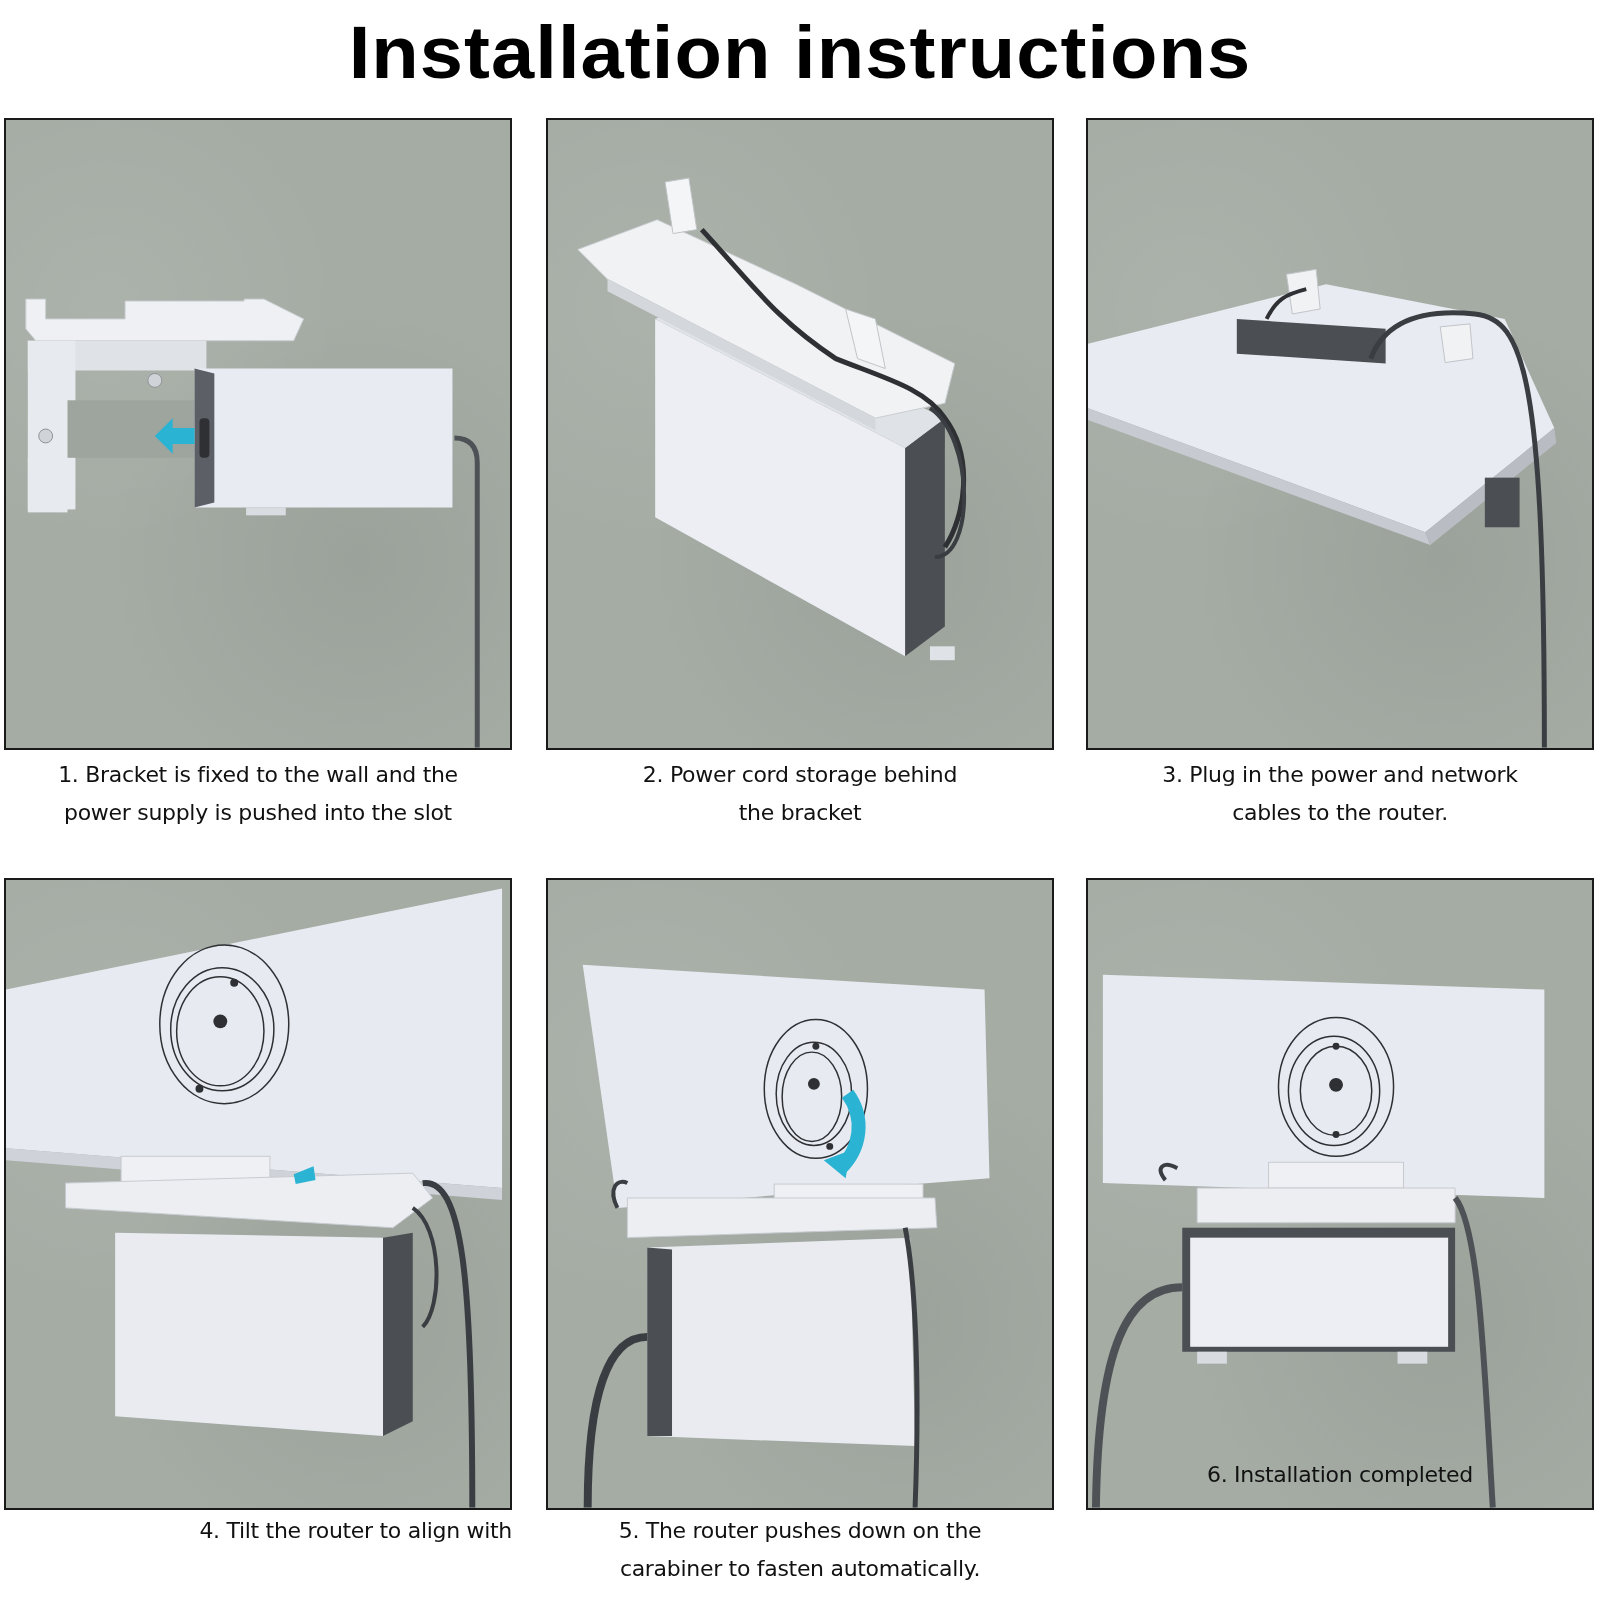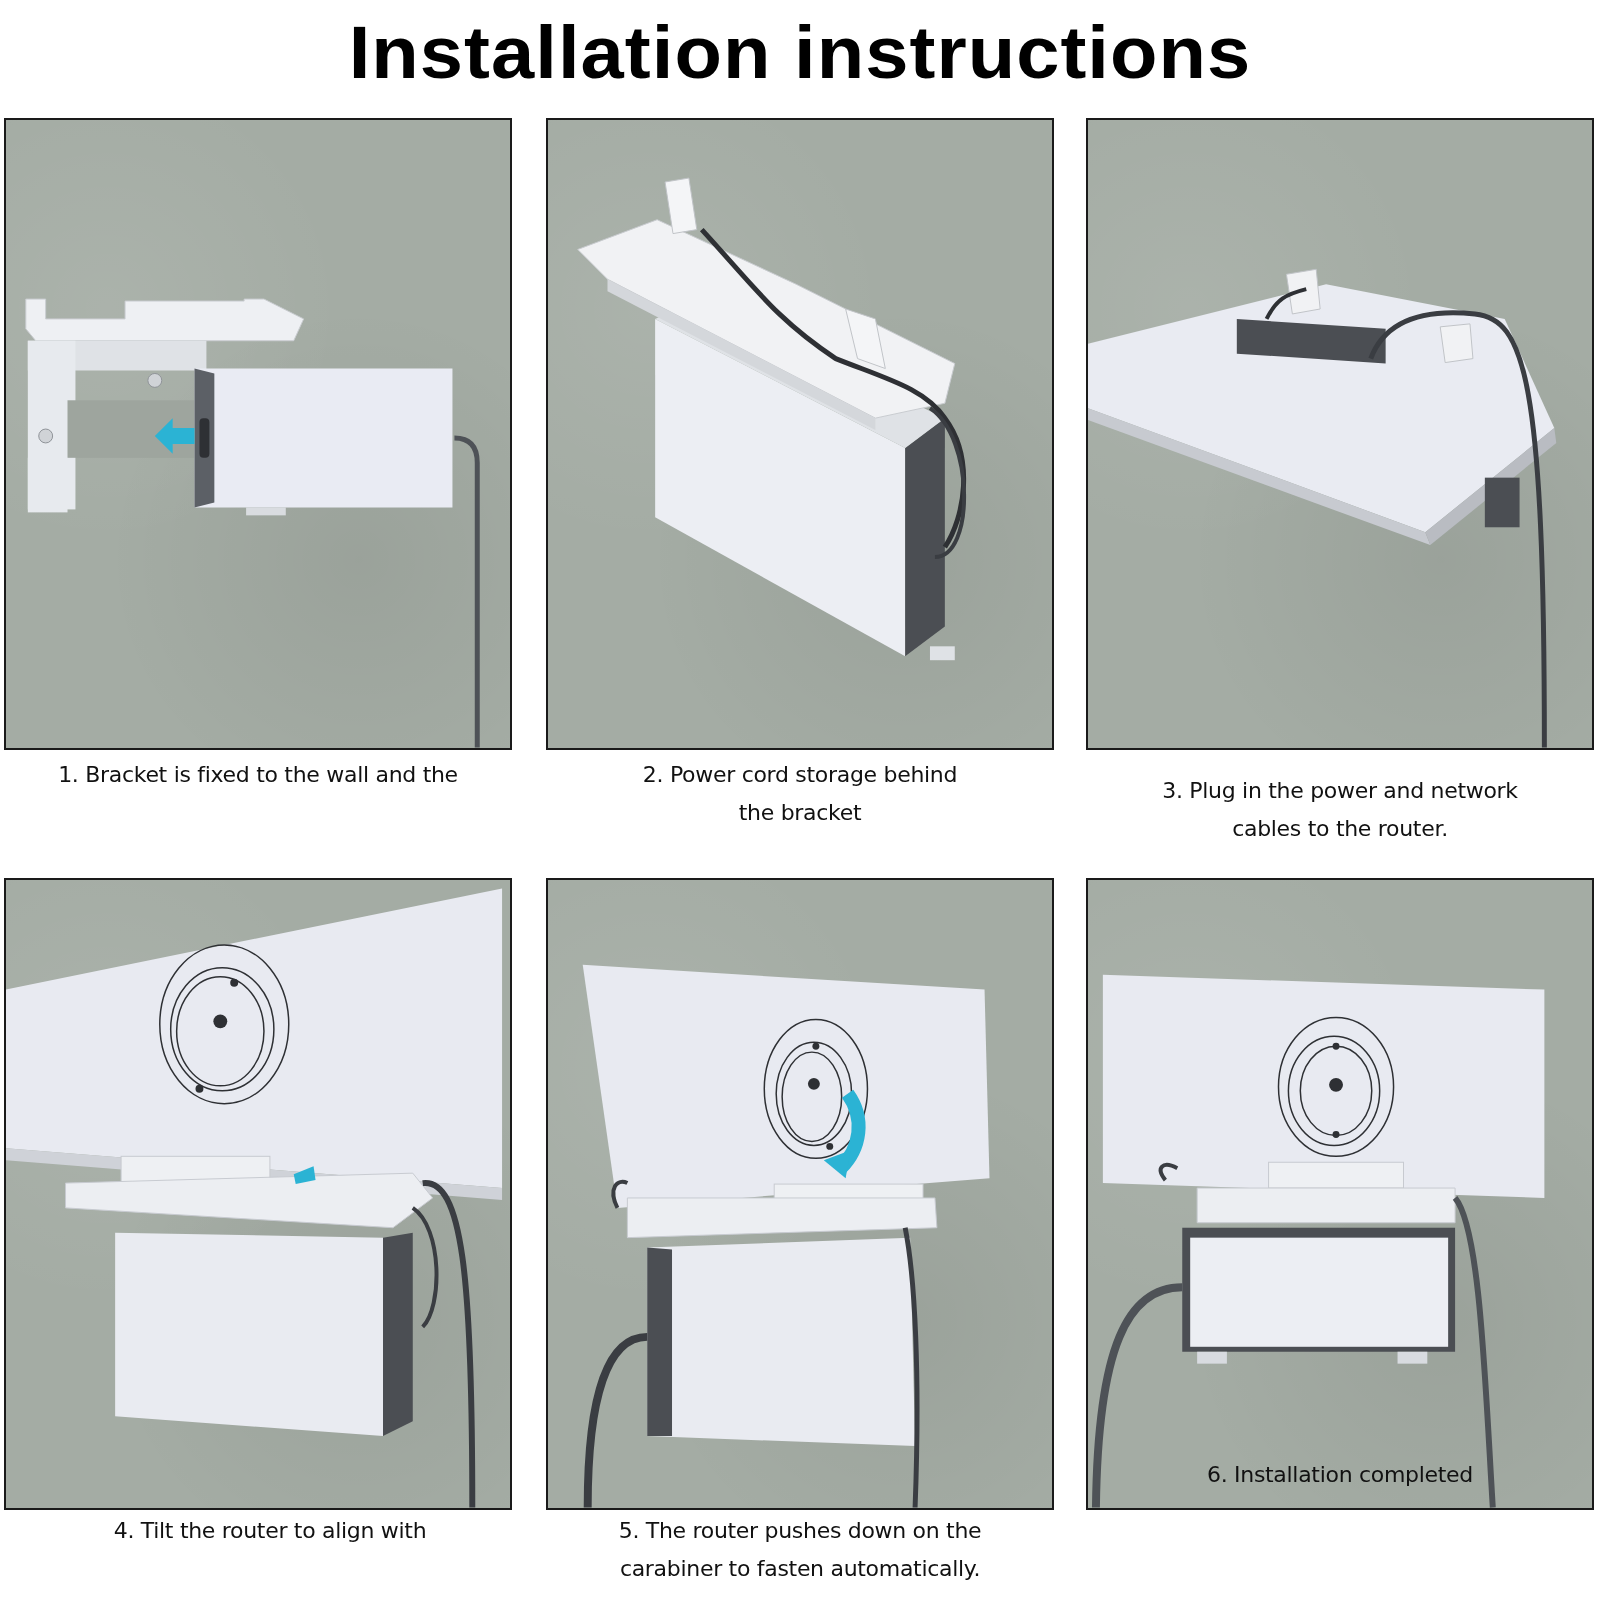--- a/index.html
+++ b/index.html
@@ -46,20 +46,21 @@
     <rect x="195" y="300" width="10" height="40" fill="#2e3034" rx="4"></rect>
     <rect x="242" y="390" width="40" height="8" fill="#d9dce0"></rect>
 
     <polygon points="150,318 168,300 168,310 190,310 190,326 168,326 168,336" fill="#2bb3d4"></polygon>
 
     <path d="M452,320 Q475,320 475,345 L475,632" fill="none" stroke="#4e5257" stroke-width="5"></path>
   </svg>
 </div>
 <div class="caption" style="left:4px; top:756px;">
   <span>1. Bracket is fixed to the wall and the</span>
+  <span>power supply is pushed into the slot</span>
 </div>
 
 <div class="panel" style="left:546px; top:118px;">
   <svg viewBox="0 0 508 632">
 
     <polygon points="108,200 360,330 360,540 108,400" fill="#eceef3"></polygon>
     <polygon points="360,330 400,300 400,510 360,540" fill="#4b4e53"></polygon>
     <polygon points="108,200 150,180 400,300 360,330" fill="#dfe2e6"></polygon>
 
     <polygon points="30,130 110,100 250,165 410,245 400,285 330,300 60,160" fill="#f1f2f4" stroke="#c8cbcf"></polygon>
@@ -86,21 +87,21 @@
 
     <polygon points="150,200 300,210 300,245 150,235" fill="#4b4e53"></polygon>
     <polygon points="200,155 230,150 234,190 206,195" fill="#f1f2f4" stroke="#c0c3c7"></polygon>
     <polygon points="355,208 385,205 388,240 360,244" fill="#f1f2f4" stroke="#c0c3c7"></polygon>
 
     <path d="M180,200 C190,180 200,175 220,170" fill="none" stroke="#2e3034" stroke-width="4"></path>
     <path d="M285,240 C300,200 340,190 390,195 C440,200 460,260 460,632" fill="none" stroke="#3a3d42" stroke-width="5"></path>
     <rect x="400" y="360" width="35" height="50" fill="#4b4e53"></rect>
   </svg>
 </div>
-<div class="caption" style="left:1086px; top:756px;margin-top:16px;">
+<div class="caption" style="left:1086px; top:756px;">
   <span>3. Plug in the power and network</span>
   <span>cables to the router.</span>
 </div>
 
 <div class="panel" style="left:4px; top:878px;">
   <svg viewBox="0 0 508 632">
 
     <polygon points="0,110 500,8 500,310 0,270" fill="#e8eaf1"></polygon>
     <polygon points="0,270 500,310 500,322 0,282" fill="#cfd2d8"></polygon>
     <ellipse cx="220" cy="145" rx="65" ry="80" fill="none" stroke="#2e3034" stroke-width="1.5"></ellipse>
@@ -114,21 +115,21 @@
     <polygon points="60,305 410,295 430,320 390,350 60,330" fill="#eceef2" stroke="#c7cad0"></polygon>
     <polygon points="290,296 310,288 312,302 292,306" fill="#2bb3d4"></polygon>
 
     <polygon points="110,355 380,360 380,560 110,540" fill="#e9ebf1"></polygon>
     <polygon points="380,360 410,355 410,545 380,560" fill="#4b4e53"></polygon>
 
     <path d="M420,305 C460,300 470,400 470,632" fill="none" stroke="#3a3d42" stroke-width="6"></path>
     <path d="M410,330 C440,350 440,430 420,450" fill="none" stroke="#3a3d42" stroke-width="4"></path>
   </svg>
 </div>
-<div class="caption" style="left:16px; top:1512px;">
+<div class="caption" style="left:4px; top:1512px;text-align:right;">
   <span>4. Tilt the router to align with</span>
 </div>
 
 <div class="panel" style="left:546px; top:878px;">
   <svg viewBox="0 0 508 632">
 
     <polygon points="35,85 440,110 445,300 70,330" fill="#e8eaf1"></polygon>
     <ellipse cx="270" cy="210" rx="52" ry="70" fill="none" stroke="#2e3034" stroke-width="1.5"></ellipse>
     <ellipse cx="268" cy="215" rx="38" ry="52" fill="none" stroke="#2e3034" stroke-width="1.5"></ellipse>
     <ellipse cx="266" cy="218" rx="30" ry="45" fill="none" stroke="#2e3034" stroke-width="1.5"></ellipse>

